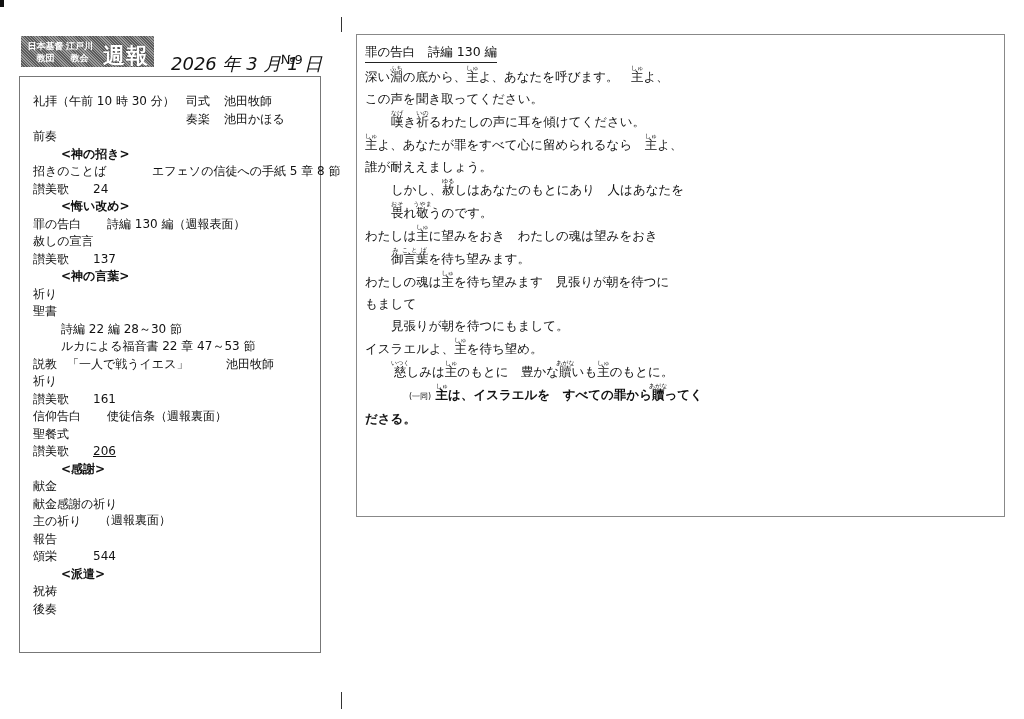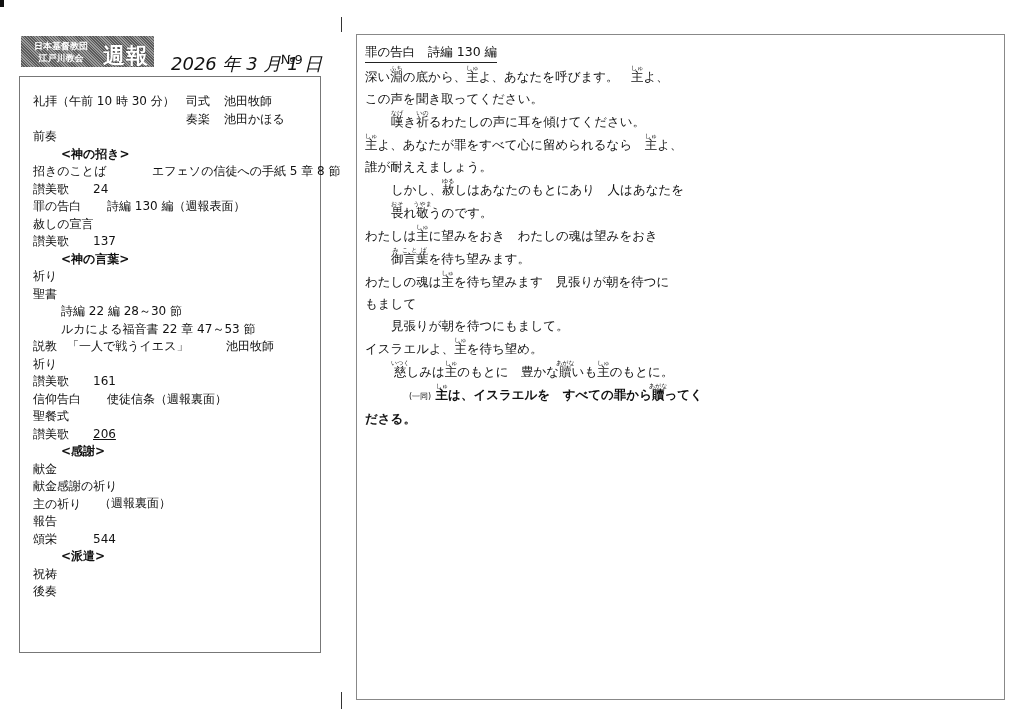--- a/index.html
+++ b/index.html
@@ -13,40 +13,40 @@
     .fold-top { top: 17px; height: 15px; }
     .fold-bottom { top: 692px; height: 17px; }
 
     
     .logo {
       position: absolute; left: 21px; top: 36px; width: 133px; height: 31px;
       background-color: #7a7a7a;
       background-image: repeating-linear-gradient(45deg, #5b5b5b 0 1px, #9a9a9a 1px 2px);
       display: flex; align-items: center; color: #fff;
     }
-    .logo-org { display: flex; flex-direction: column; font-size: 9px; line-height: 12px; padding-left: 6px; width: 68px; text-align: center; font-weight: bold; }
+    .logo-org { display: flex; flex-direction: row; font-size: 9px; line-height: 12px; padding-left: 6px; width: 68px; text-align: center; font-weight: bold; align-items: flex-end; }
     .logo-title { font-size: 22px; font-weight: bold; letter-spacing: 1px; padding-left: 8px; text-shadow: 0 0 1px #000; margin-top: 8px; }
     .header-date { position: absolute; left: 171px; top: 52px; font-size: 18px; font-style: italic; }
     .header-no { position: absolute; left: 281px; top: 52px; font-size: 13px; }
 
     
     .order-box {
       position: absolute; left: 19px; top: 76px; width: 302px; height: 577px;
       border: 1px solid #777; box-sizing: border-box;
     }
     .order-list { position: absolute; left: 13px; top: 4px; font-size: 12px; margin-top: 12px; }
     .row { height: 17.5px; line-height: 17.5px; white-space: nowrap; position: relative; }
     .row .label { display: inline-block; }
     .row .val { position: absolute; top: 0; }
     .section { font-weight: bold; padding-left: 28px; }
     .indent { padding-left: 28px; }
 
     
     .psalm-box {
-      position: absolute; left: 356px; top: 34px; width: 649px; height: 666px;
+      position: absolute; left: 356px; top: 34px; width: 649px; height: 483px;
       border: 1px solid #888; box-sizing: border-box;
     }
     .psalm { position: absolute; left: 8px; top: 8px; font-size: 12.5px; }
     .psalm-title { display: inline-block; border-bottom: 1px solid #222; padding-bottom: 1px; margin-bottom: 2px; line-height: 18px; }
     .pl { line-height: 22px; white-space: nowrap; }
     .pl.in { padding-left: 26px; }
     .pl.bold { font-weight: bold; }
     .pl ruby rt { font-size: 6px; font-weight: normal; }
     .small { font-size: 8px; font-weight: normal; padding-left: 44px; }
   </style>
@@ -75,20 +75,21 @@
       <span class="val" style="left:191px">池田牧師</span>
     </div>
     <div class="row">
       <span class="val" style="left:153px">奏楽</span>
       <span class="val" style="left:191px">池田かほる</span>
     </div>
   <div class="row"><span class="label">前奏</span></div>
       <div class="row section"><span class="label">&lt;神の招き&gt;</span></div>
       <div class="row"><span class="label">招きのことば</span><span class="val" style="left: 119px;">エフェソの信徒への手紙 5 章 8 節</span></div>
       <div class="row"><span class="label">讃美歌</span><span class="val" style="left: 60px;">24</span></div>
+      <div class="row section"><span class="label">&lt;悔い改め&gt;</span></div>
       <div class="row"><span class="label">罪の告白</span><span class="val" style="left: 74px;">詩編 130 編（週報表面）</span></div>
       <div class="row"><span class="label">赦しの宣言</span></div>
       <div class="row"><span class="label">讃美歌</span><span class="val" style="left: 60px;">137</span></div>
       <div class="row section"><span class="label">&lt;神の言葉&gt;</span></div>
       <div class="row"><span class="label">祈り</span></div>
       <div class="row"><span class="label">聖書</span></div>
       <div class="row indent"><span class="label">詩編 22 編 28～30 節</span></div>
       <div class="row indent"><span class="label">ルカによる福音書 22 章 47～53 節</span></div>
       <div class="row"><span class="label">説教</span><span class="val" style="left: 34px;">「一人で戦うイエス」</span><span class="val" style="left: 193px;">池田牧師</span></div>
       <div class="row"><span class="label">祈り</span></div>

